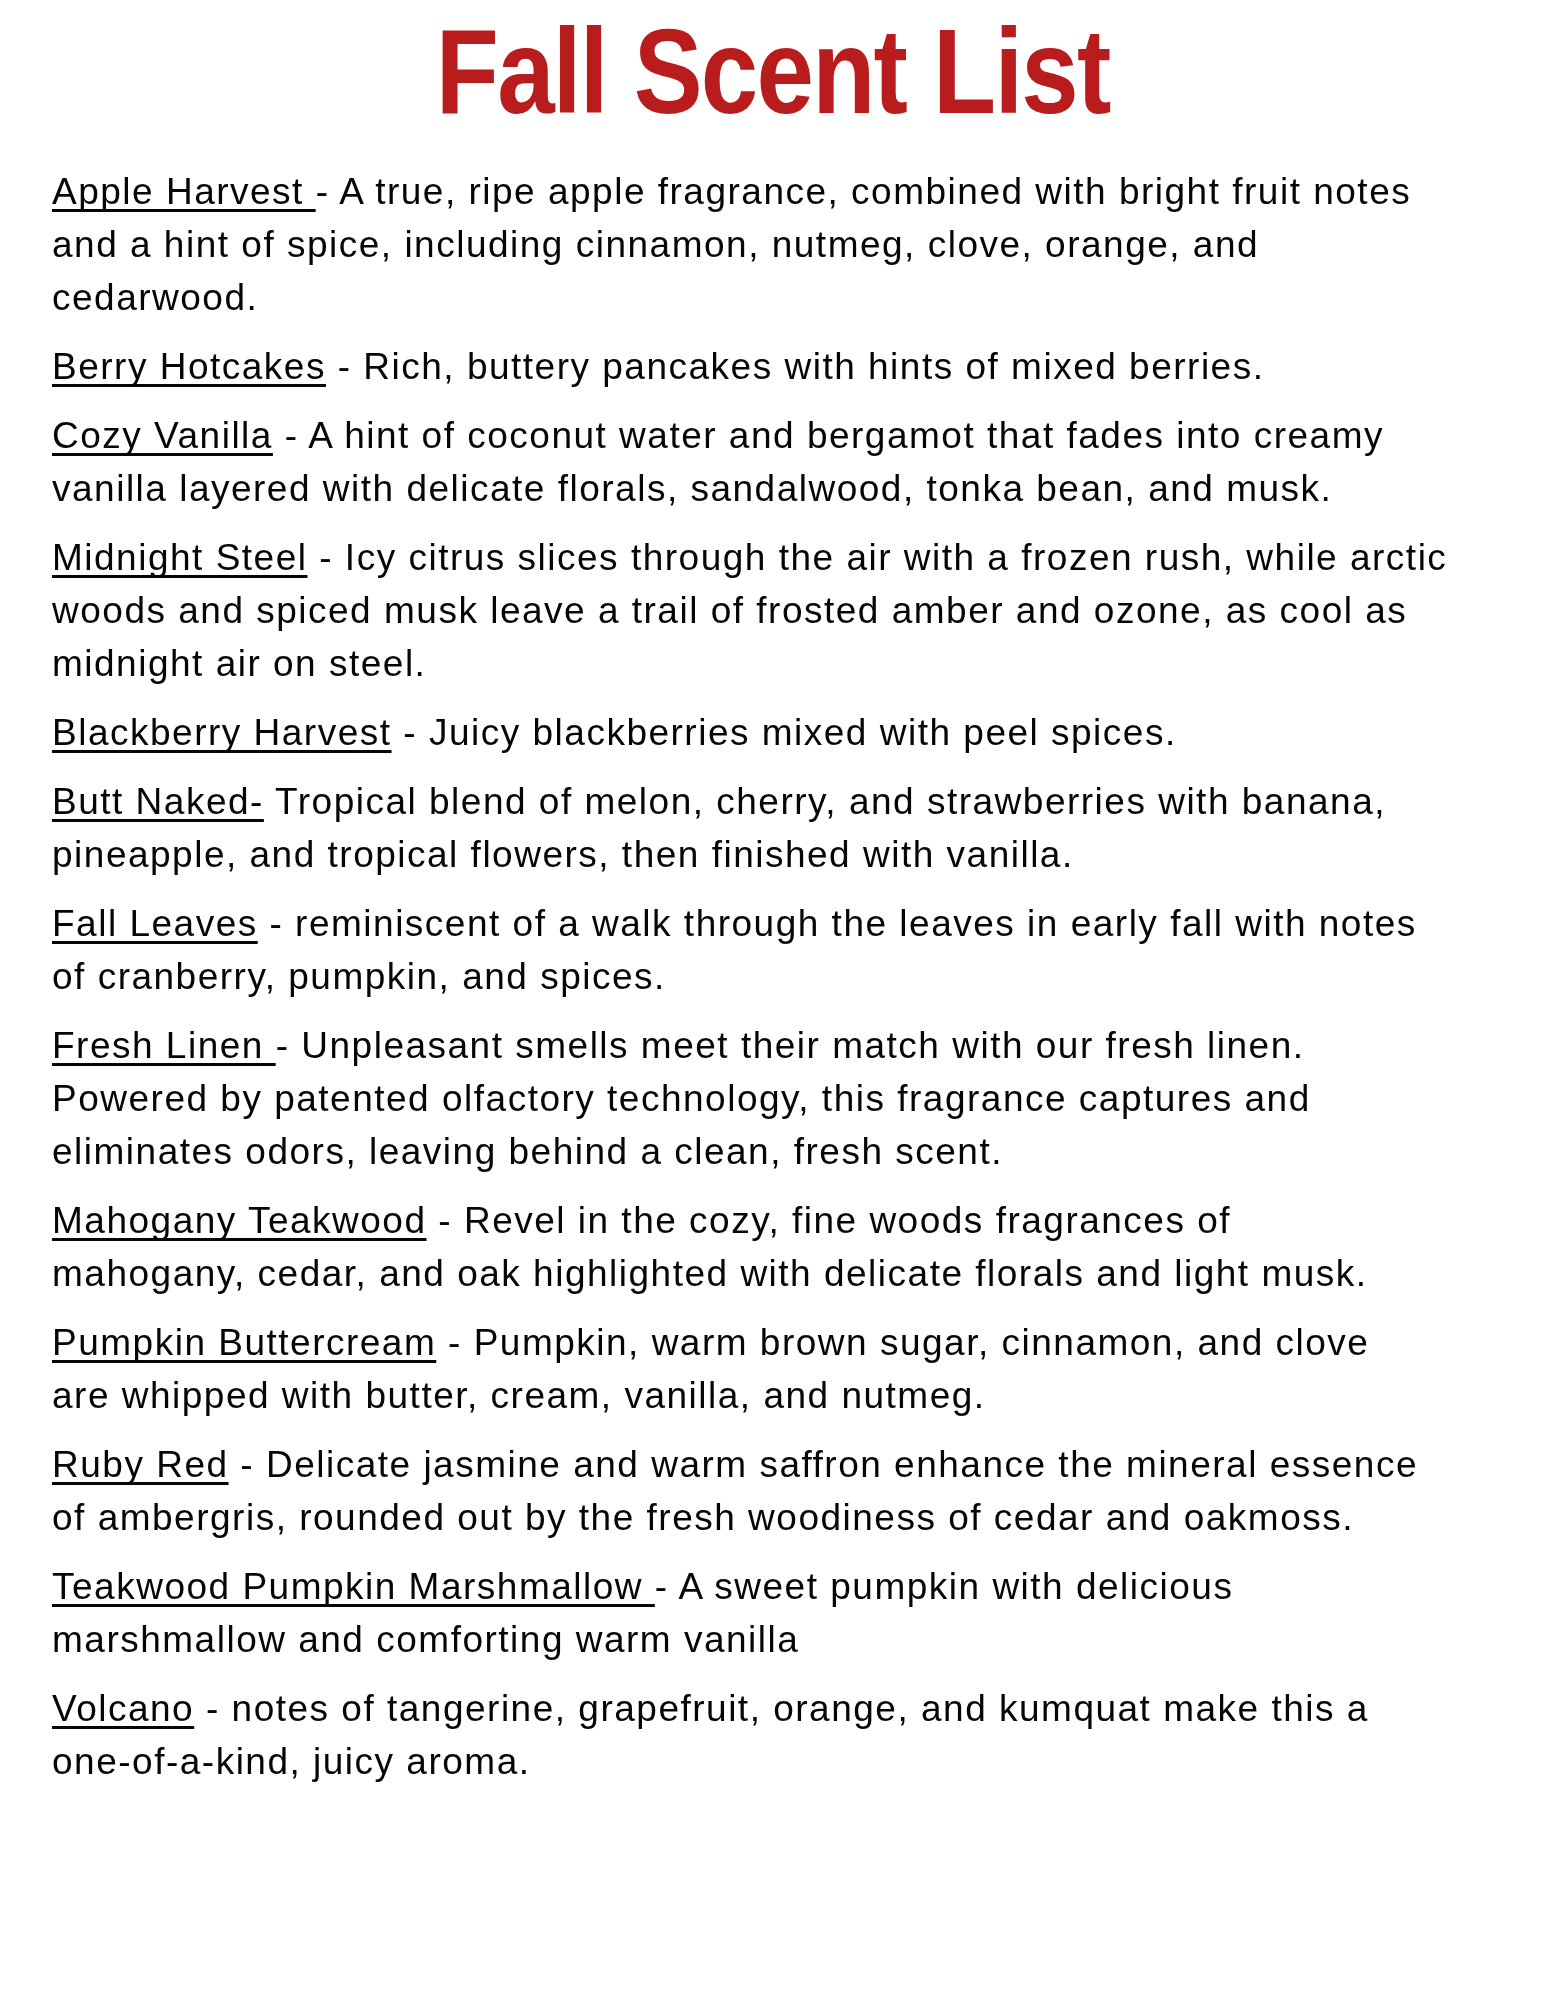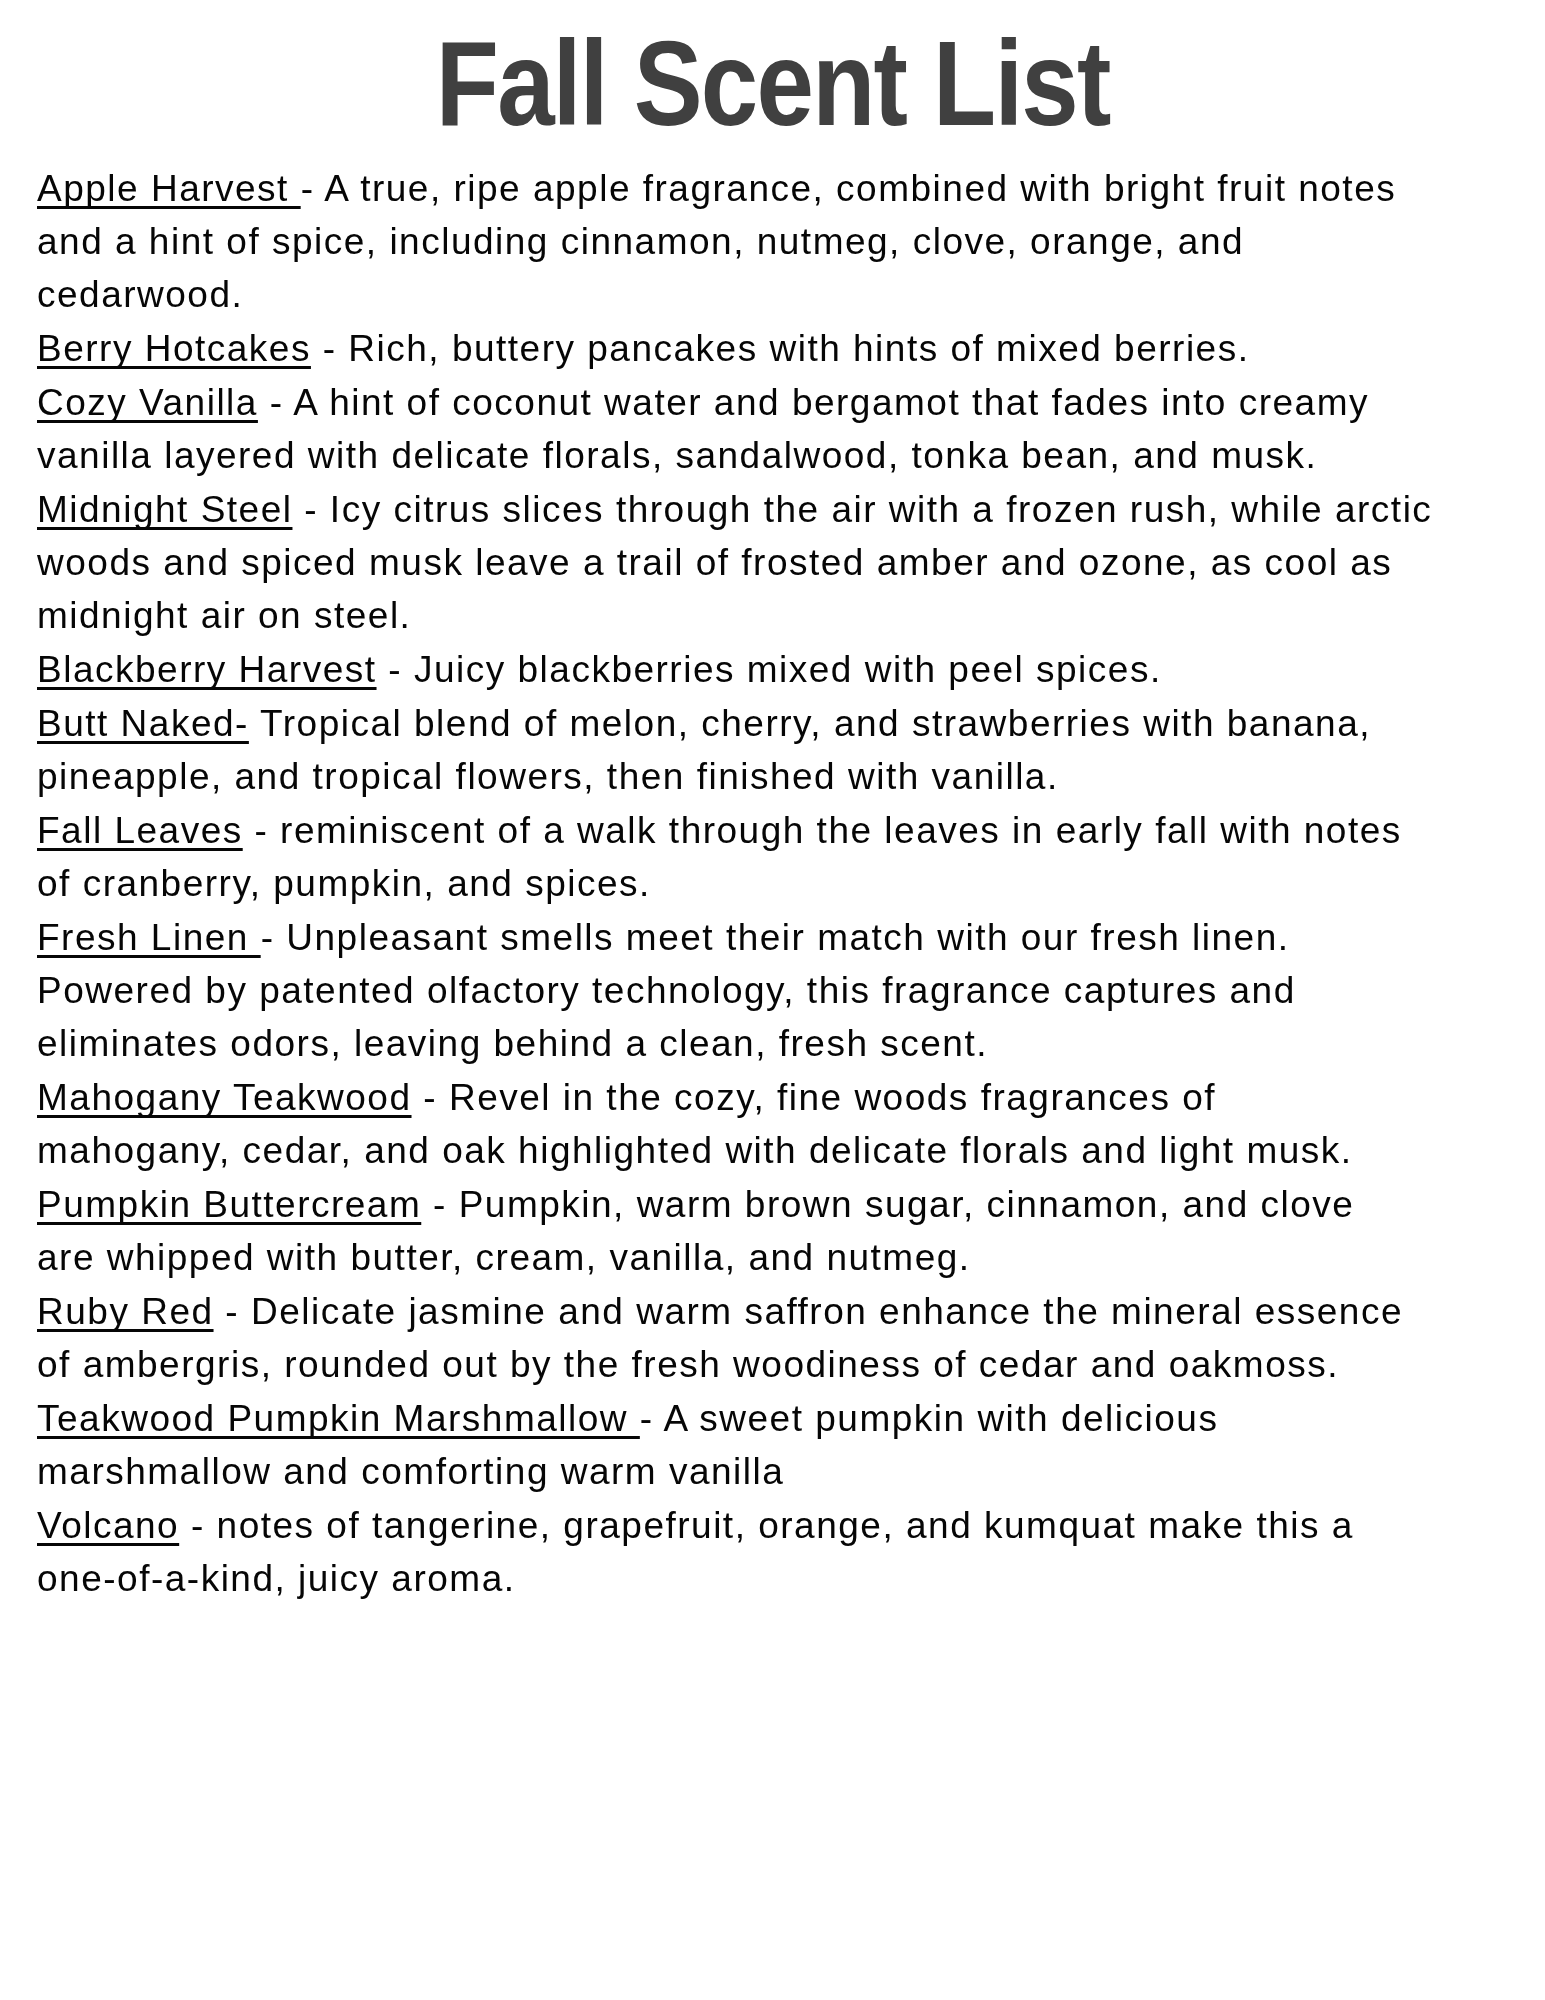--- a/index.html
+++ b/index.html
@@ -14,43 +14,43 @@
     font-family: "Liberation Sans", "DejaVu Sans", sans-serif;
     overflow: hidden;
   }
   .page {
     width: 1545px;
     height: 2000px;
     background: #ffffff;
     box-sizing: border-box;
   }
   h1.title {
-    margin: 16px 0 6px 0;
+    margin: 4px 0 6px 0;
     text-align: center;
     font-size: 120px;
     line-height: 134px;
     font-weight: 700;
     letter-spacing: -2px;
     white-space: nowrap;
-    color: #404040;
+    color: #b91c1c;
   }
   .title-inner {
     display: inline-block;
     transform: scaleX(0.86);
     transform-origin: 50% 50%;
   }
   .scent-list {
     padding: 5px 9px 0 36px;
     font-size: 37px;
     line-height: 53px;
     letter-spacing: 1.5px;
     color: #060606;
   }
   .entry {
-    margin: 1px;
+    margin: 16px;
     white-space: pre-wrap; 
   }
   .scent-name {
     text-decoration: underline;
     text-decoration-thickness: 3px;
     text-underline-offset: 5px;
     text-decoration-skip-ink: none;
   }
 </style>
 </head>

